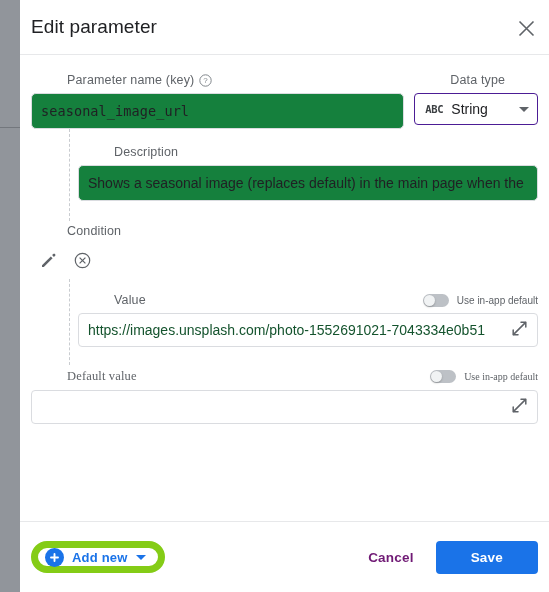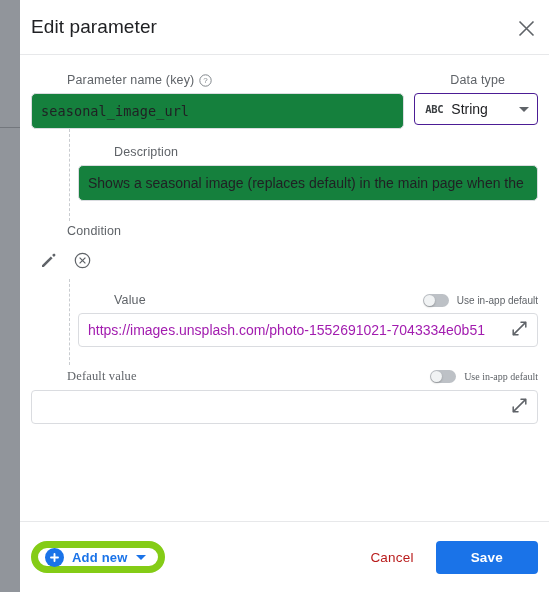--- a/index.html
+++ b/index.html
@@ -252,21 +252,21 @@
     border-radius: 4px;
     background: #fff;
     display: flex;
     align-items: center;
     padding: 0 4px 0 9px;
     overflow: hidden;
   }
   .input-with-expand .val {
     flex: 1 1 auto;
     font-size: 14px;
-    color: #a21caf;
+    color: #14532d;
     white-space: nowrap;
     overflow: hidden;
   }
   .expand-btn {
     flex: 0 0 28px;
     width: 28px; height: 28px;
     display: flex;
     align-items: center;
     justify-content: center;
     cursor: pointer;
@@ -309,22 +309,22 @@
     color: #1a73e8;
     font-weight: bold;
     letter-spacing: 0.2px;
   }
   .add-new .caret { border-top-color: #1a73e8; }
 
   .footer-spacer { flex: 1 1 auto; }
 
   .cancel-btn {
     font-size: 13.5px;
-    color: #b91c1c;
-    font-weight: normal;
+    color: #701a75;
+    font-weight: bold;
     padding: 8px 14px;
     border-radius: 4px;
     cursor: pointer;
     letter-spacing: 0.2px;
   }
   .save-btn {
     margin-left: 8px;
     background: #1a73e8;
     color: #fff;
     font-size: 13.5px;

